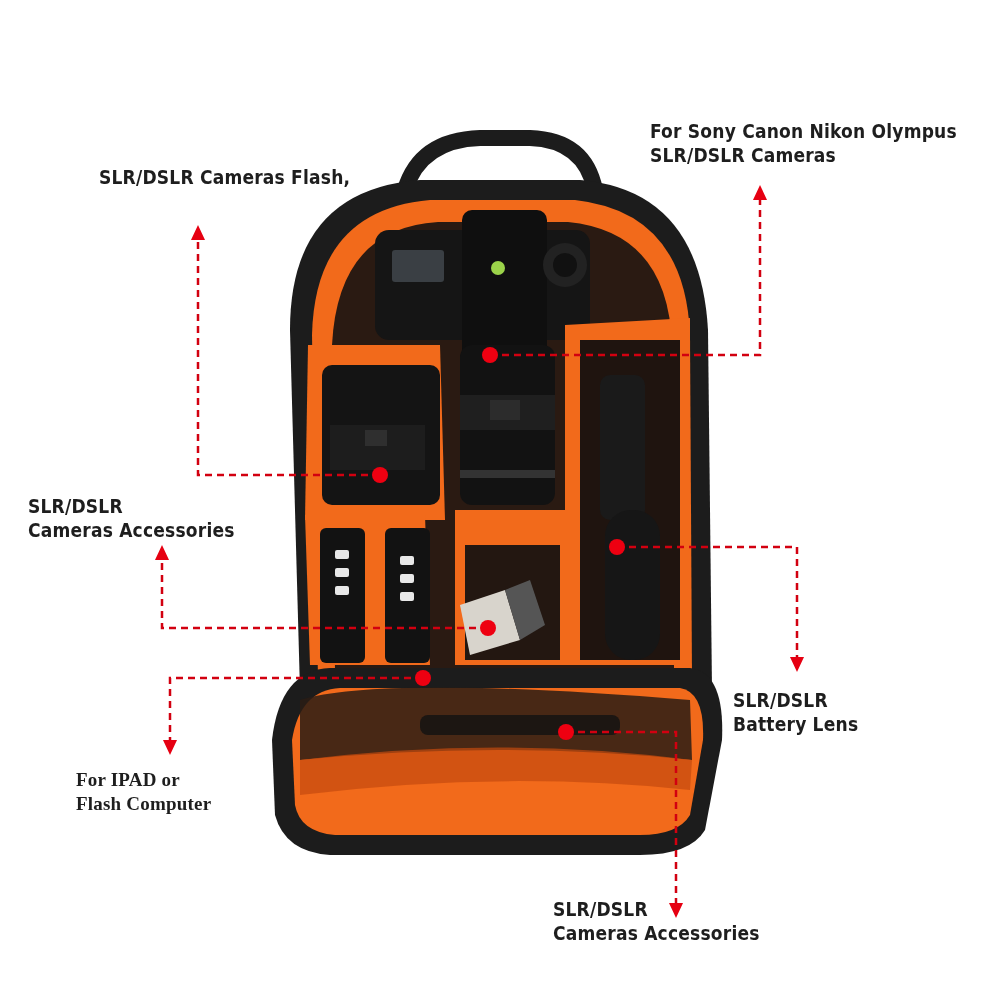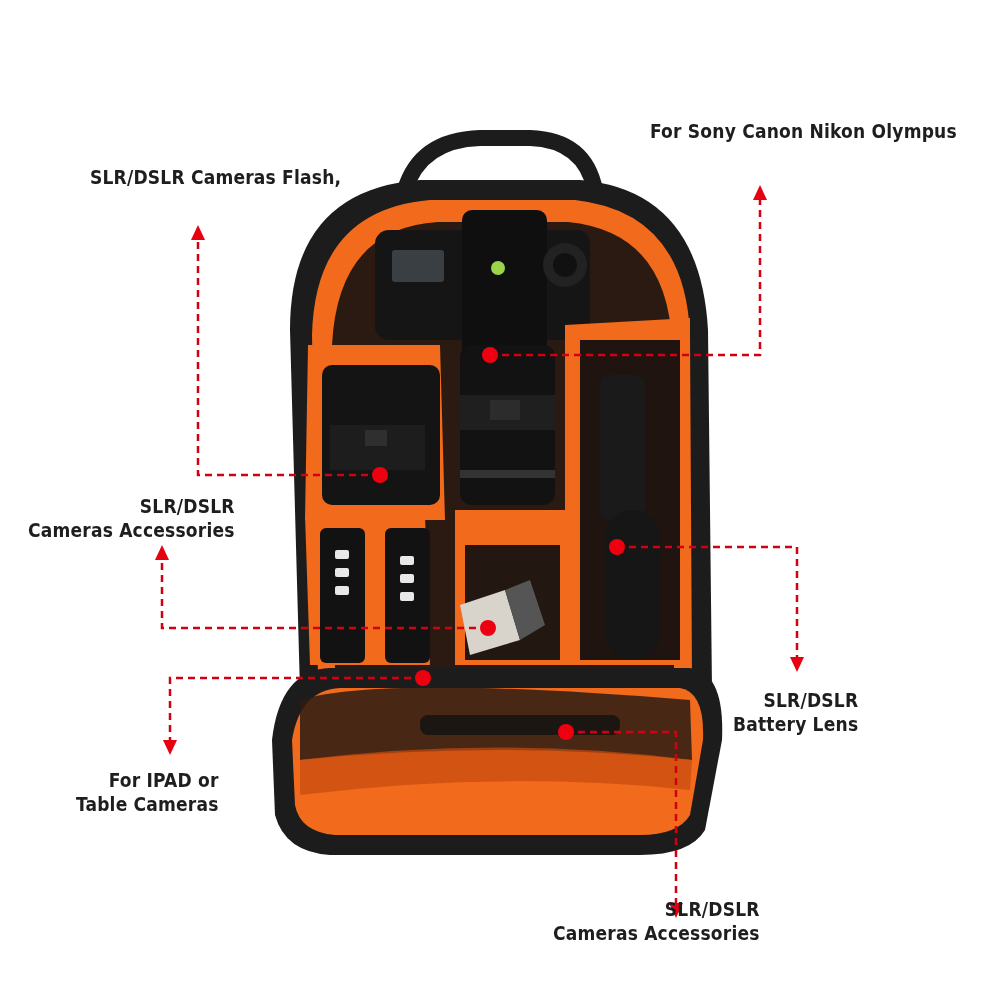--- a/index.html
+++ b/index.html
@@ -2,21 +2,21 @@
 <html><head>
 <meta charset="utf-8">
 <style>
   html, body { margin: 0; padding: 0; background: #ffffff; }
   body { width: 1000px; height: 1000px; position: relative; overflow: hidden;
          font-family: "DejaVu Sans", "Liberation Sans", sans-serif; }
   .scene { position: absolute; left: 0; top: 0; width: 1000px; height: 1000px; }
   .label { position: absolute; font-family: "DejaVu Sans", sans-serif; font-weight: bold;
            font-size: 19px; line-height: 24px; color: #1e1e1e; letter-spacing: 0.2px;
            font-stretch: condensed; white-space: nowrap; }
-  .label span { display: block; text-align: right; }
+  .label span { display: block; }
   svg { position: absolute; left: 0; top: 0; }
 </style>
 </head>
 <body>
 
 <div class="scene">
 
   <svg width="1000" height="1000" viewBox="0 0 1000 1000">
 
     <path d="M405 190 Q420 140 480 138 L530 138 Q585 140 595 190" fill="none" stroke="#1c1c1c" stroke-width="16" stroke-linecap="round"></path>
@@ -100,36 +100,37 @@
     <g fill="#ee0011">
       <circle cx="380" cy="475" r="8"></circle>
       <circle cx="490" cy="355" r="8"></circle>
       <circle cx="488" cy="628" r="8"></circle>
       <circle cx="423" cy="678" r="8"></circle>
       <circle cx="617" cy="547" r="8"></circle>
       <circle cx="566" cy="732" r="8"></circle>
     </g>
   </svg>
 
-  <div class="label" style="left:90px; top:165px;">
+  <div class="label" style="left:99px; top:165px;">
     <span>SLR/DSLR Cameras Flash,</span>
   </div>
 
   <div class="label" style="left:650px; top:119px;">
     <span>For Sony Canon Nikon Olympus</span>
+    <span>SLR/DSLR Cameras</span>
   </div>
 
   <div class="label" style="left:28px; top:494px;">
     <span>SLR/DSLR</span>
     <span>Cameras Accessories</span>
   </div>
 
-  <div class="label" style="left:76px; top:768px;">
+  <div class="label" style="left:76px; top:768px;font-family:Liberation Serif, serif;">
     <span>For IPAD or</span>
-    <span>Table Cameras</span>
+    <span>Flash Computer</span>
   </div>
 
   <div class="label" style="left:733px; top:688px;">
     <span>SLR/DSLR</span>
     <span>Battery Lens</span>
   </div>
 
   <div class="label" style="left:553px; top:897px;">
     <span>SLR/DSLR</span>
     <span>Cameras Accessories</span>

